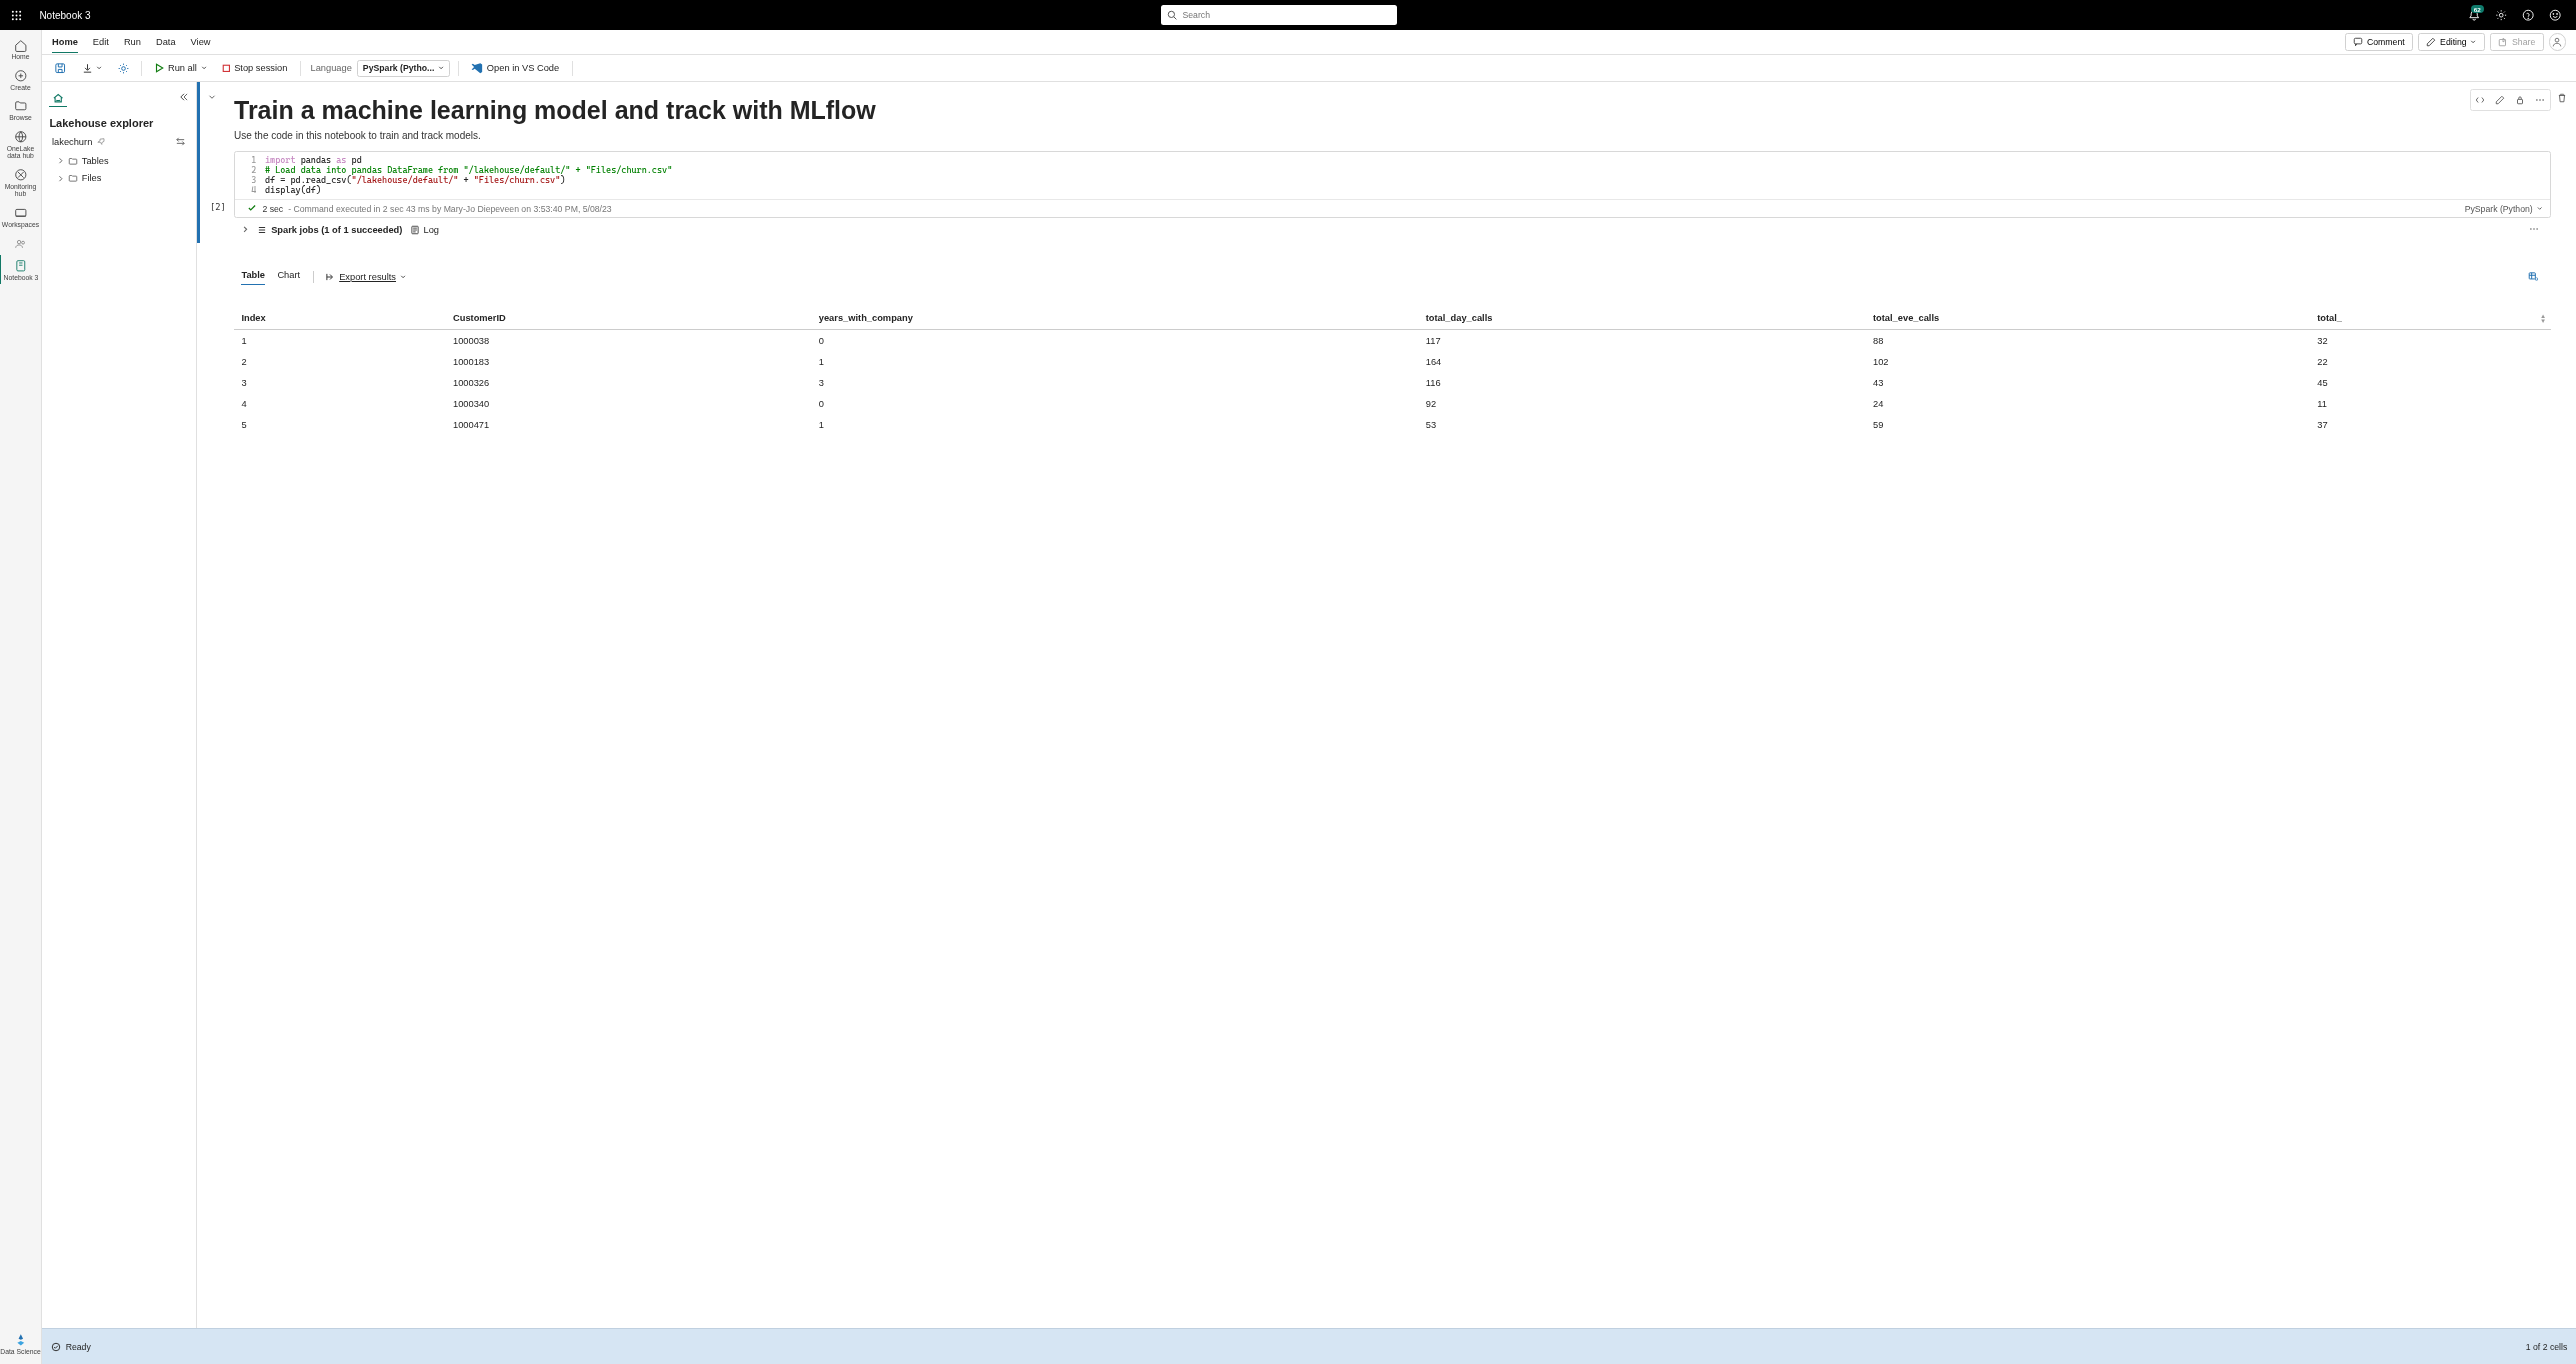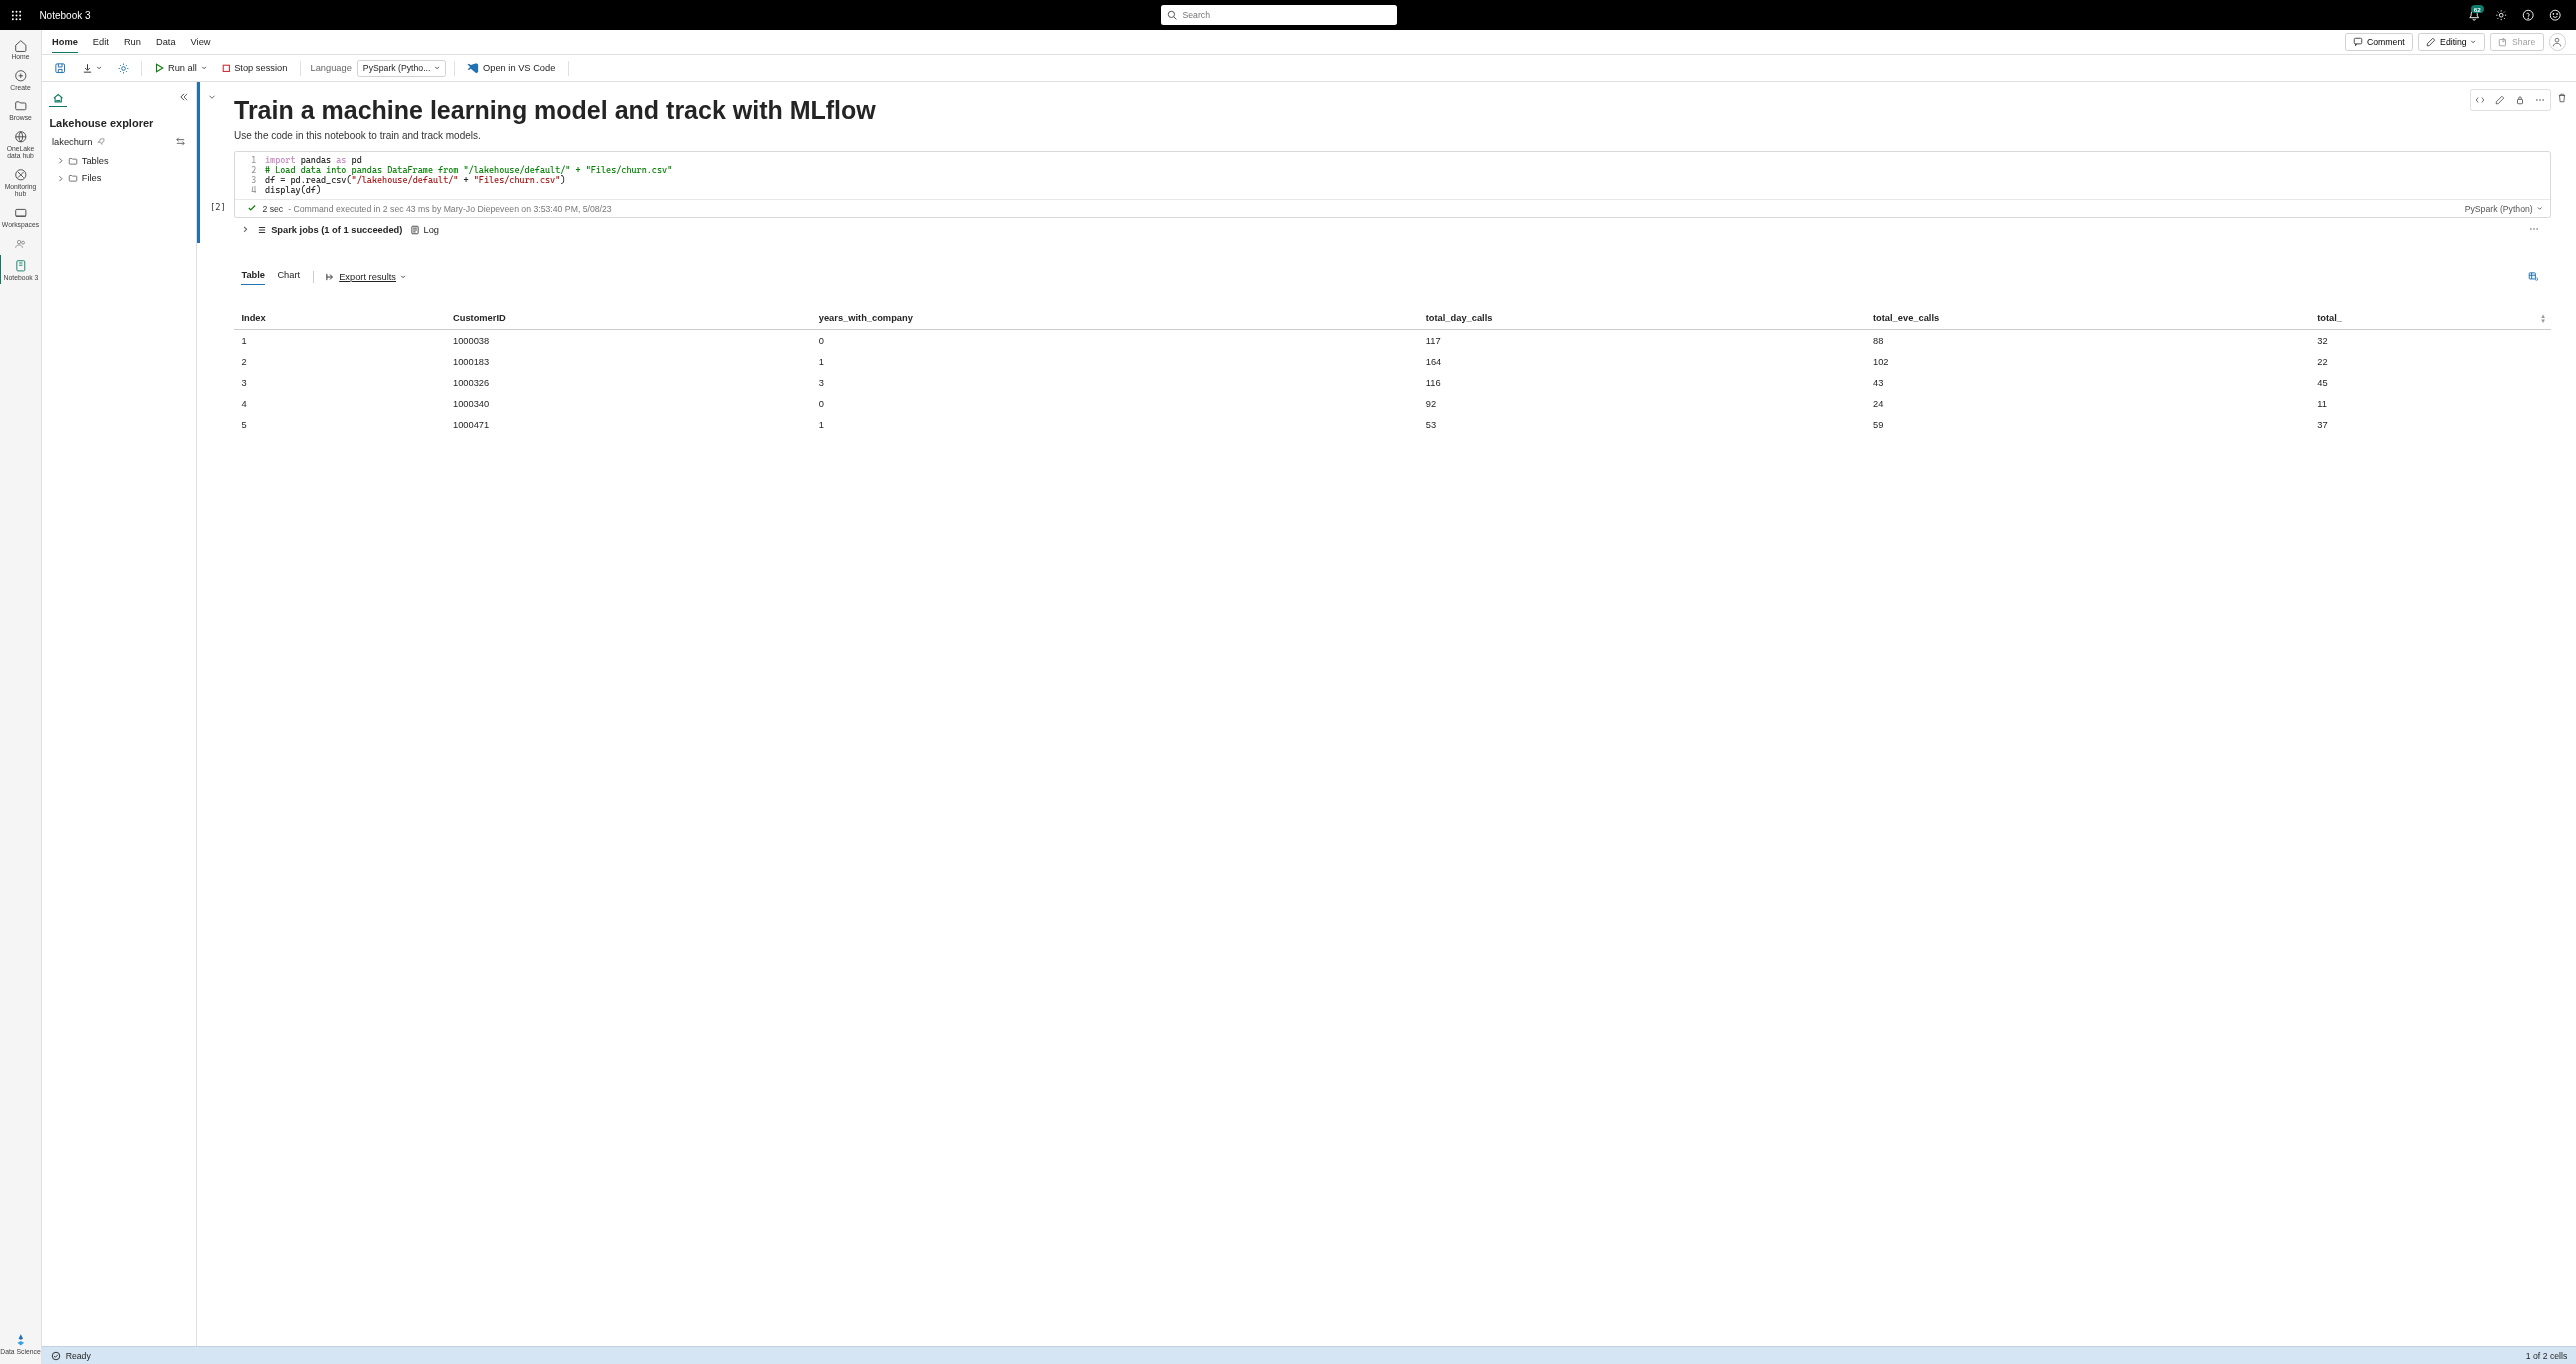--- a/index.html
+++ b/index.html
@@ -27,21 +27,21 @@
 .menu-item { font-size: 9.3px; cursor: pointer; padding: 5px 0; }
 .menu-item.active { border-bottom: 1.9px solid #117865; font-weight: 600; }
 .menubar-right { margin-left: auto; display: flex; align-items: center; gap: 5px; }
 .btn { display: inline-flex; align-items: center; gap: 3.7px; padding: 3.1px 7.4px; border: 0.6px solid #d1d1d1; border-radius: 2.5px; background: #fff; cursor: pointer; font-size: 8.7px; }
 .btn.disabled { color: #a0a0a0; }
 .avatar-circle { width: 17.4px; height: 17.4px; border-radius: 50%; border: 0.6px solid #d1d1d1; display: flex; align-items: center; justify-content: center; }
 
 .toolbar { height: 27px; display: flex; align-items: center; padding: 0 7.4px; gap: 5px; border-bottom: 0.6px solid #e0e0e0; }
 .tool-btn { display: inline-flex; align-items: center; gap: 3.7px; padding: 2.5px 5px; cursor: pointer; font-size: 9.3px; border-radius: 2.5px; }
 .tool-sep { width: 0.6px; height: 15px; background: #e0e0e0; margin: 0 2.5px; }
-.lang-select { border: 0.6px solid #d1d1d1; border-radius: 2.5px; padding: 2.5px 5px; display: flex; align-items: center; gap: 3.7px; }
+.lang-select { border: 0.6px solid #d1d1d1; border-radius: 2.5px; padding: 2.5px 5px; display: flex; align-items: center; gap: 3.7px; font-weight: bold; }
 .lang-label { color: #666; font-size: 9.3px; margin-left: 2.5px; }
 
 .content-row { flex: 1; display: flex; min-height: 0; }
 .explorer-pane { width: 155px; border-right: 0.6px solid #e0e0e0; display: flex; flex-direction: column; padding: 5px 0; }
 .explorer-header { display: flex; align-items: center; justify-content: space-between; padding: 2.5px 7.4px; }
 .explorer-home { width: 17.4px; height: 17.4px; display: flex; align-items: center; justify-content: center; border-bottom: 1.9px solid #117865; color: #117865; }
 .collapse-ico { cursor: pointer; color: #666; }
 .explorer-title { font-size: 11px; font-weight: 600; padding: 7.4px 7.4px 5px; }
 .explorer-sub { display: flex; align-items: center; justify-content: space-between; padding: 2.5px 10px; }
 .explorer-sub-name { display: flex; align-items: flex-start; gap: 5px; font-size: 9.3px; }
@@ -88,21 +88,21 @@
 .out-tab-sep { width: 0.6px; height: 12.4px; background: #ccc; }
 .export-btn { display: inline-flex; align-items: center; gap: 3.7px; cursor: pointer; text-decoration: underline; }
 .out-right-icon { margin-left: auto; margin-right: 12.4px; color: #2271b1; cursor: pointer; }
 
 table.data-table { width: 100%; border-collapse: collapse; margin-top: 22px; font-size: 9.3px; }
 table.data-table th { text-align: left; font-weight: 700; padding: 6.2px 5px; border-bottom: 0.6px solid #ccc; }
 table.data-table td { padding: 5.6px 5px; }
 table.data-table th:first-child, table.data-table td:first-child { padding-left: 7.4px; }
 .sort-arrows { float: right; color: #999; font-size: 6.2px; line-height: 5px; }
 
-.status-bar { height: 18px; background: #d6e5f3; display: flex; align-items: center; padding: 0 8.7px; font-size: 8.7px; border-top: 0.6px solid #c0d0e0; }
+.status-bar { height: 36px; background: #d6e5f3; display: flex; align-items: center; padding: 0 8.7px; font-size: 8.7px; border-top: 0.6px solid #c0d0e0; }
 .status-bar .right { margin-left: auto; }
 </style>
 </head>
 <body>
 
 <div class="topbar">
   <div class="app-launcher">
     <svg width="11" height="11" viewBox="0 0 18 18">
         <circle cx="3" cy="3" r="1.6"></circle>
         <circle cx="9" cy="3" r="1.6"></circle>

